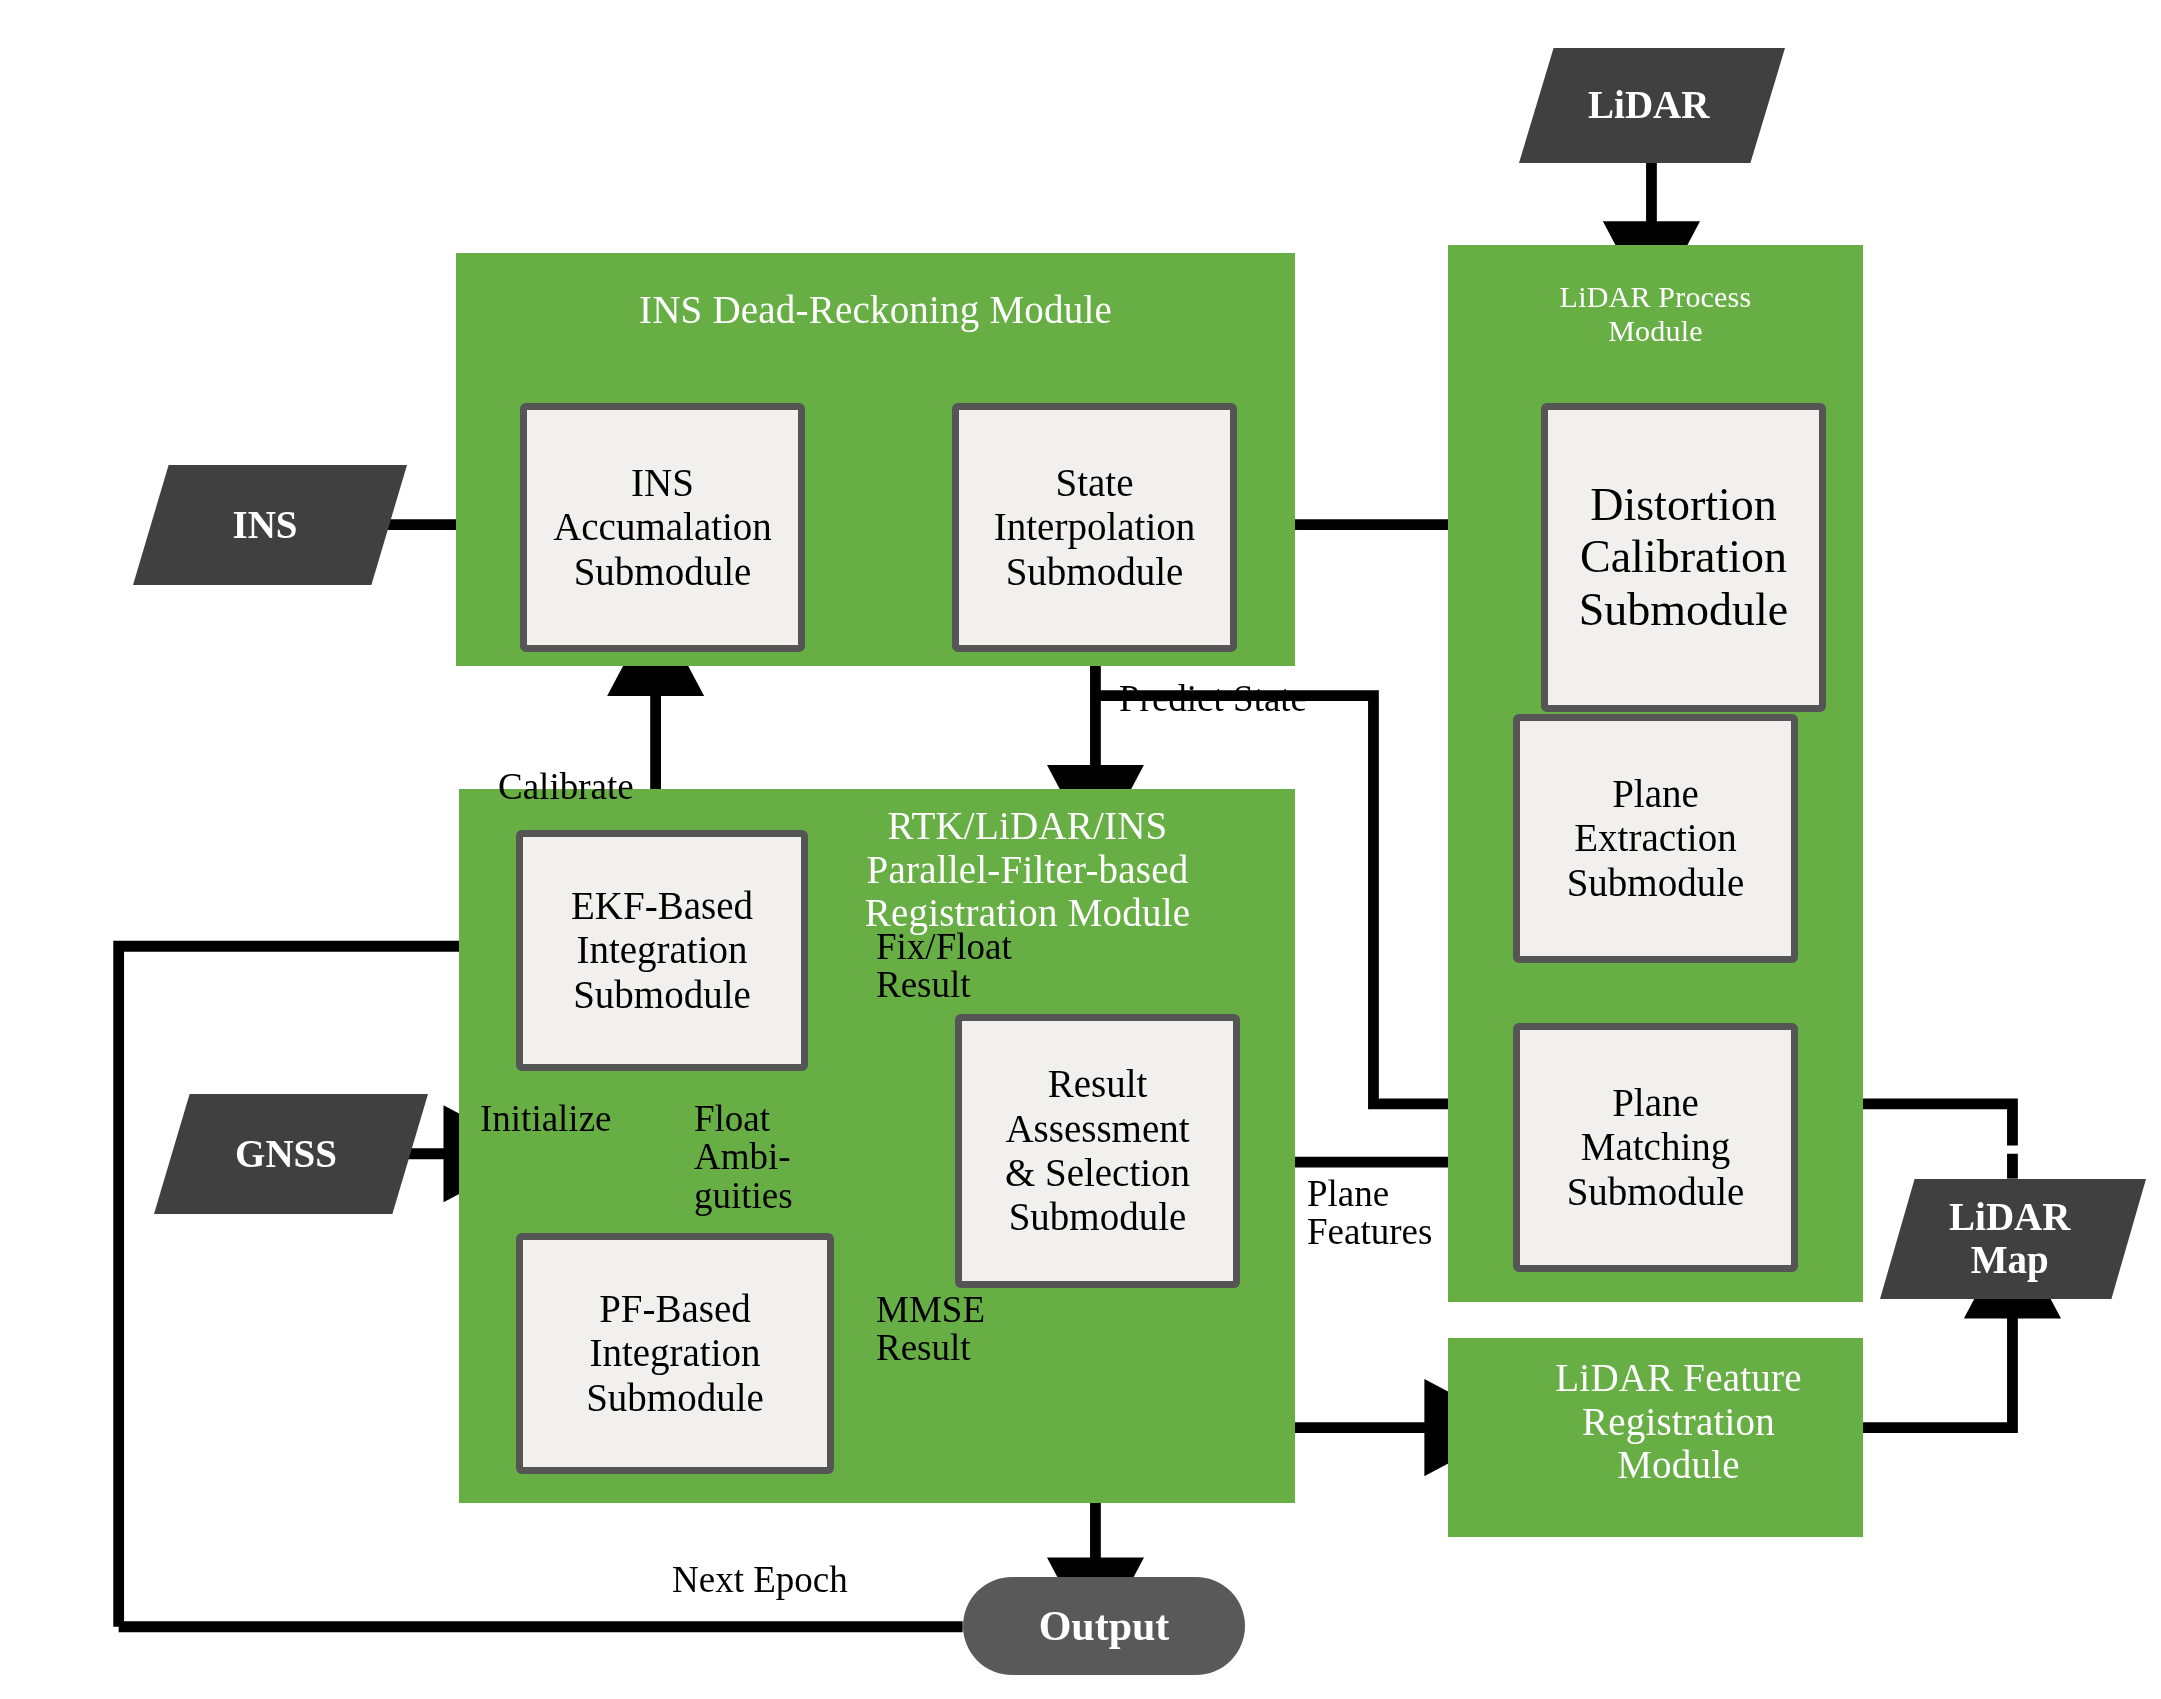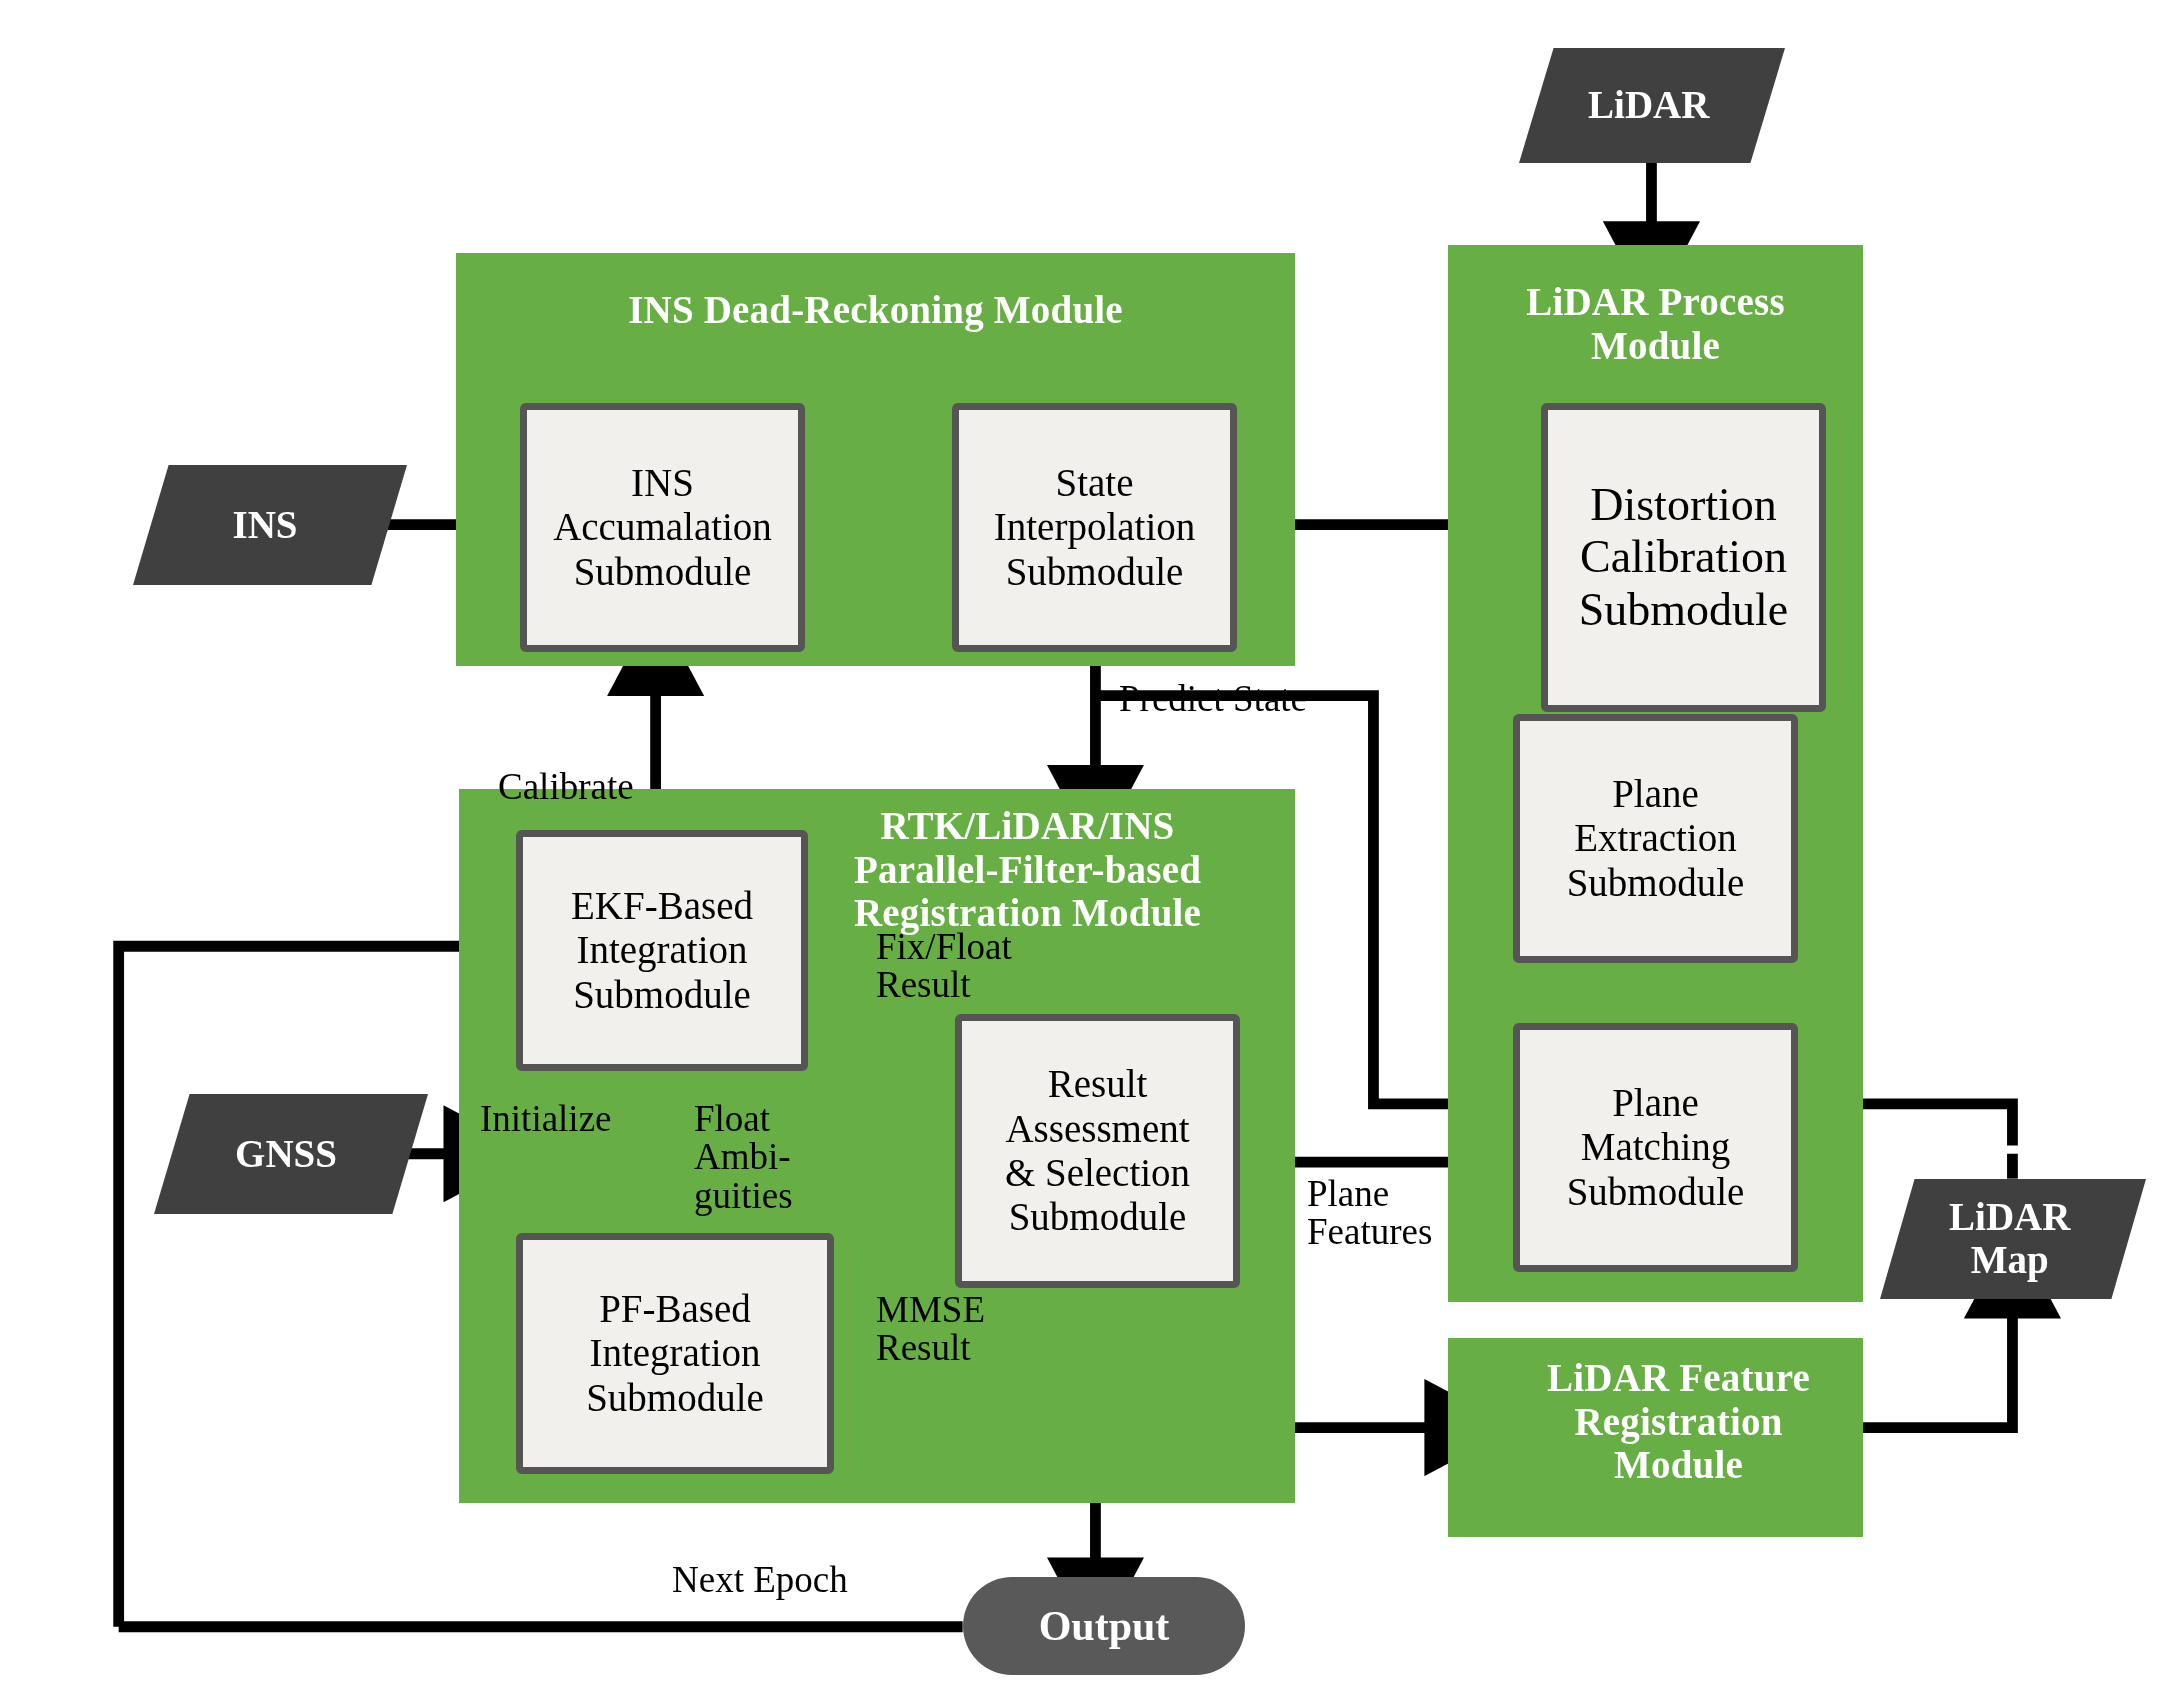--- a/index.html
+++ b/index.html
@@ -1,20 +1,20 @@
 <!DOCTYPE html>
 <html style="font-size:13.3px"><head>
 <meta charset="utf-8">
 <style>
   html,body{margin:0;padding:0;background:#ffffff;}
   body{width:2161px;height:1700px;font-family:"Liberation Serif",serif;overflow:hidden;}
   #stage{position:relative;width:2161px;height:1700px;background:#fff;}
   svg#wires{position:absolute;left:0;top:0;width:2161px;height:1700px;}
   .module{position:absolute;box-sizing:border-box;background:#67AF44;}
-  .module-title{position:absolute;left:0;right:0;color:#ffffff;font-weight:bold;text-align:center;line-height:1.12;letter-spacing:0.2px;}
+  .module-title{position:absolute;left:0;right:0;color:#ffffff;font-weight:normal;text-align:center;line-height:1.12;letter-spacing:0.2px;}
   .subbox{position:absolute;box-sizing:border-box;background:#F1F0EC;border:7.5px solid #555555;border-radius:5.8px;
           display:flex;align-items:center;justify-content:center;text-align:center;color:#000;line-height:1.14;}
   .para{position:absolute;background:#404040;color:#fff;font-weight:bold;text-align:center;
         display:flex;align-items:center;justify-content:center;line-height:1.1;}
   .pill{position:absolute;background:#595959;color:#fff;font-weight:bold;text-align:center;border-radius:50px;
         display:flex;align-items:center;justify-content:center;}
   .edge-label{position:absolute;color:#000;line-height:1.04;text-align:left;white-space:pre-line;}
 </style>
 </head>
 <body>
@@ -86,21 +86,21 @@
 Accumalation
 Submodule</span>
   </div>
   <div class="subbox" style="left:952px;top:403px;width:285px;height:249px;font-size:39px;">
     <span style="white-space:pre-line;">State
 Interpolation
 Submodule</span>
   </div>
 
   <div class="module" style="left:1448px;top:245px;width:415px;height:1057px;">
-    <div class="module-title" style="top:35px;font-size:39px;white-space:pre-line;">LiDAR Process
+    <div class="module-title" style="top:35px;font-size:30px;white-space:pre-line;">LiDAR Process
 Module</div>
   </div>
   <div class="subbox" style="left:1513px;top:403px;width:285px;height:309px;font-size:46px;margin-left:28px;">
     <span style="white-space:pre-line;">Distortion
 Calibration
 Submodule</span>
   </div>
   <div class="subbox" style="left:1513px;top:714px;width:285px;height:249px;font-size:39px;">
     <span style="white-space:pre-line;">Plane
 Extraction

